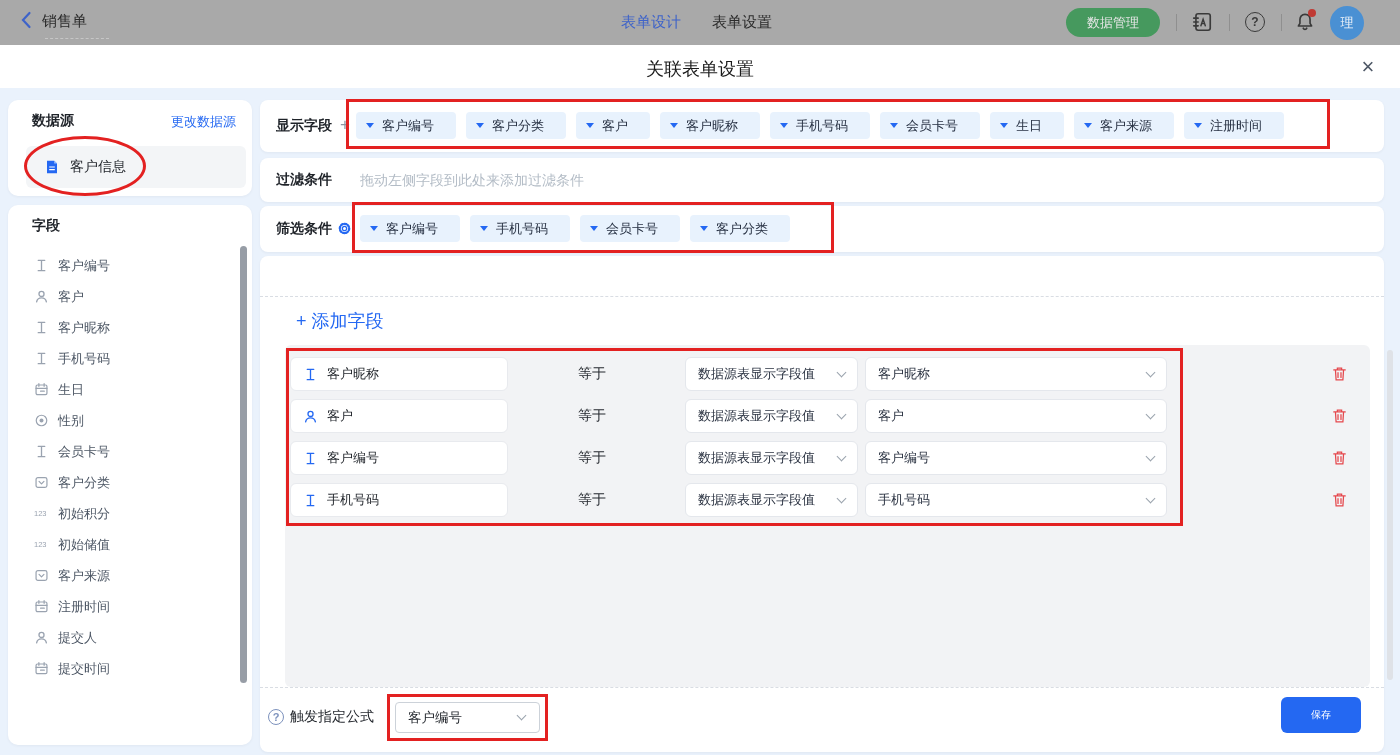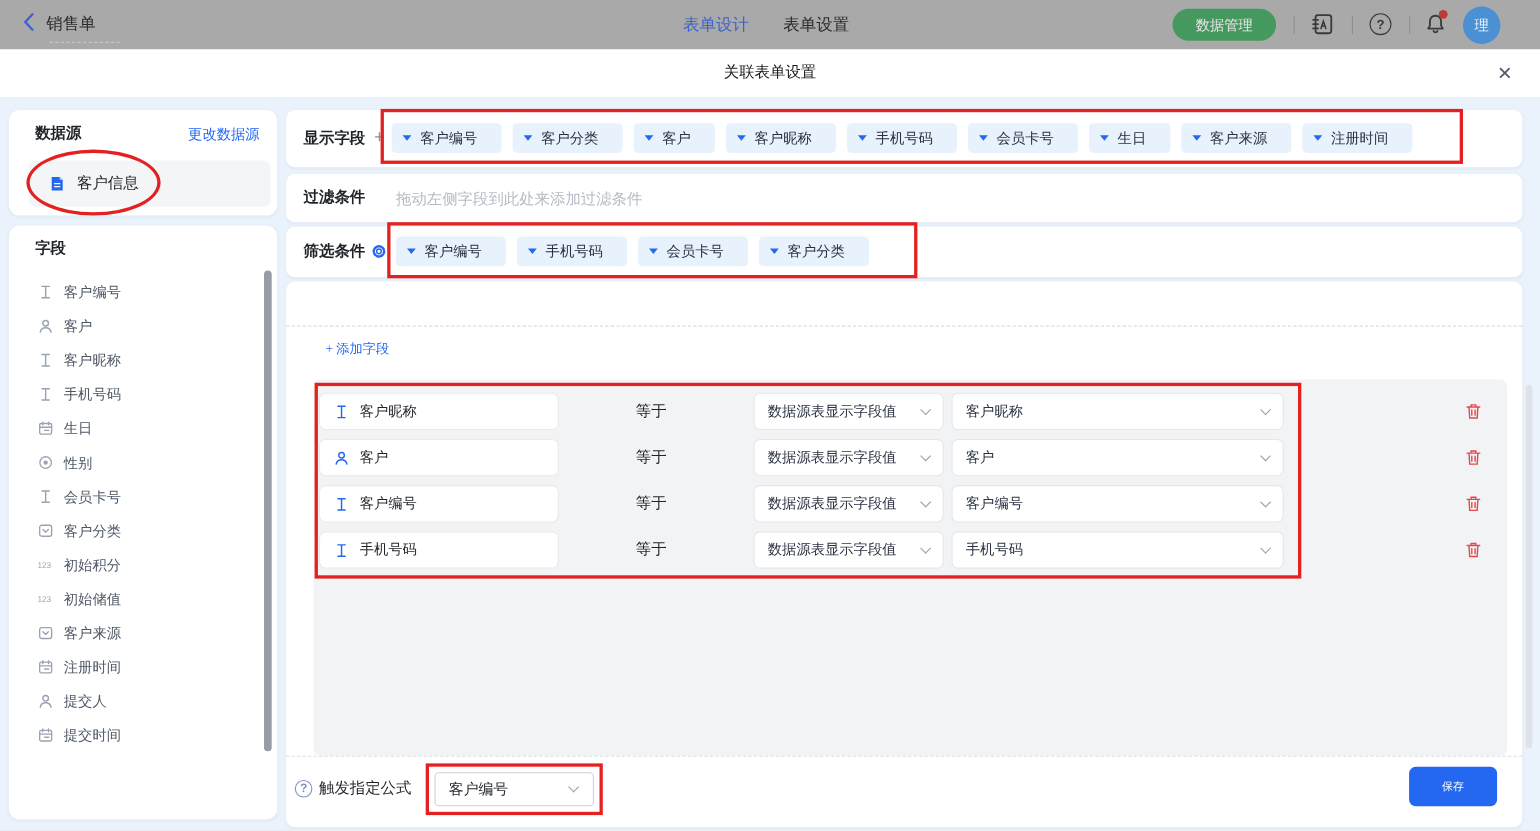--- a/index.html
+++ b/index.html
@@ -21,21 +21,21 @@
   .tb-icon{position:absolute;color:#3a3a3a;cursor:pointer;}
   .tb-icon svg{width:22px;height:22px;}
   .qmark{display:flex;align-items:center;justify-content:center;width:20px;height:20px;border:1.6px solid #3a3a3a;
          border-radius:50%;font-size:12px;font-weight:700;color:#3a3a3a;}
   .tb-bell-dot{position:absolute;left:14px;top:-2px;width:8px;height:8px;border-radius:50%;background:#c03a34;}
   .tb-avatar{position:absolute;left:1330px;top:6px;width:34px;height:34px;border-radius:50%;background:var(--avatar);
              color:#eef3f9;font-size:13px;display:flex;align-items:center;justify-content:center;cursor:pointer;}
 
   
   #modal-header{position:absolute;left:0;top:45px;width:1400px;height:43px;background:#fff;}
-  #modal-title{position:absolute;left:0;right:0;top:12px;text-align:center;font-size:14px;font-weight:500;color:#1a1a1a;}
+  #modal-title{position:absolute;left:0;right:0;top:12px;text-align:center;font-size:18px;font-weight:500;color:#1a1a1a;}
   #modal-close{position:absolute;left:1354px;top:8px;width:28px;height:28px;font-size:22px;color:#4e5866;
                display:flex;align-items:center;justify-content:center;cursor:pointer;}
 
   
   #content{position:absolute;left:0;top:88px;width:1400px;height:667px;background:var(--content-bg);}
   .panel{position:absolute;background:#fff;border-radius:10px;box-shadow:0 1px 3px rgba(30,40,60,.05);}
 
   
   .p-title{position:absolute;left:24px;top:12px;font-size:14px;font-weight:700;color:#1f2329;}
   #ds-change{position:absolute;right:16px;top:13px;font-size:13px;color:var(--accent);cursor:pointer;}
@@ -57,21 +57,21 @@
   .caret{width:0;height:0;border-left:4.5px solid transparent;border-right:4.5px solid transparent;
          border-top:5.5px solid var(--accent);}
   .plus{position:absolute;left:80px;top:15px;font-size:17px;color:#8b95a1;cursor:pointer;}
   #filter-placeholder{position:absolute;left:100px;top:14px;font-size:14px;color:#b3bcc6;}
   #sift-gear{position:absolute;left:77px;top:15px;color:var(--accent);cursor:pointer;}
   #sift-gear svg{width:15px;height:15px;}
 
   
   #rules-hint{position:absolute;left:36px;top:12px;font-size:14px;color:#57606e;}
   .dash{position:absolute;left:0;right:0;border-top:1px dashed #d9dde3;}
-  #add-field{position:absolute;left:36px;top:53px;font-size:12px;color:var(--accent);cursor:pointer;font-family:Liberation Serif, serif;}
+  #add-field{position:absolute;left:36px;top:53px;font-size:18px;color:var(--accent);cursor:pointer;}
   #rules-bg{position:absolute;left:25px;top:89px;width:1085px;height:342px;background:#f2f3f5;border-radius:6px;}
   #rules-list{position:absolute;left:0;top:0;width:100%;}
   .rule-row{position:absolute;left:0;right:0;height:34px;}
   .rule-row:nth-of-type(1){top:101px}.rule-row:nth-of-type(2){top:143px}
   .rule-row:nth-of-type(3){top:185px}.rule-row:nth-of-type(4){top:227px}
   .rf{position:absolute;left:30px;width:218px;height:34px;background:#fff;border:1px solid #e8eaee;border-radius:6px;
       display:flex;align-items:center;gap:9px;padding-left:12px;font-size:13px;color:#1f2329;cursor:pointer;}
   .rf .f-icon{color:var(--accent);}
   .req{position:absolute;left:318px;top:8px;font-size:14px;font-weight:500;color:#1f2329;}
   .rdd{position:absolute;height:34px;background:#fff;border:1px solid #e4e7ec;border-radius:6px;

